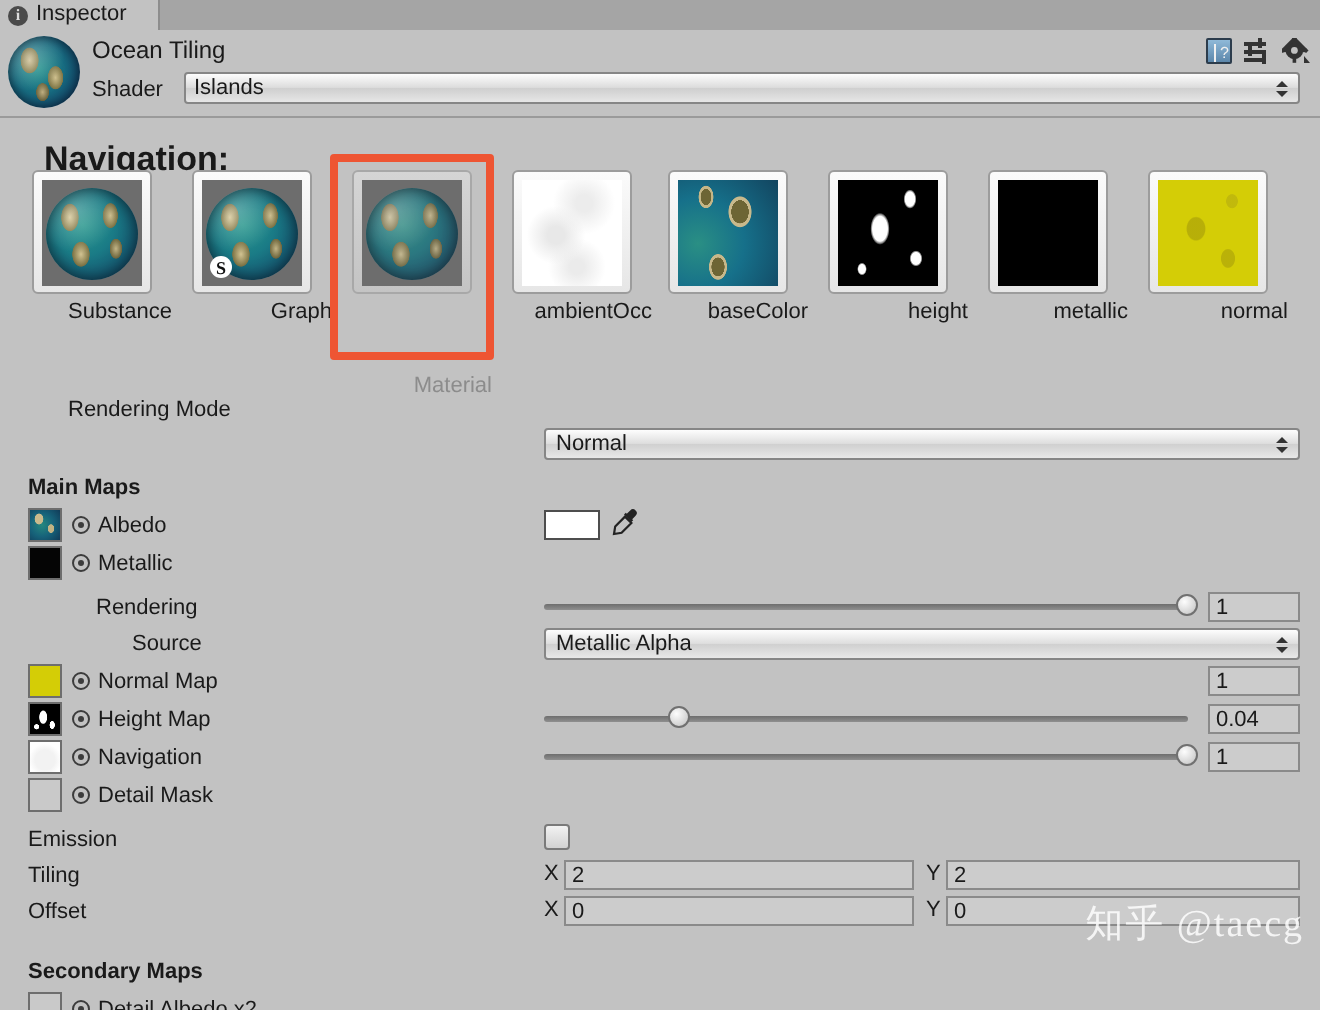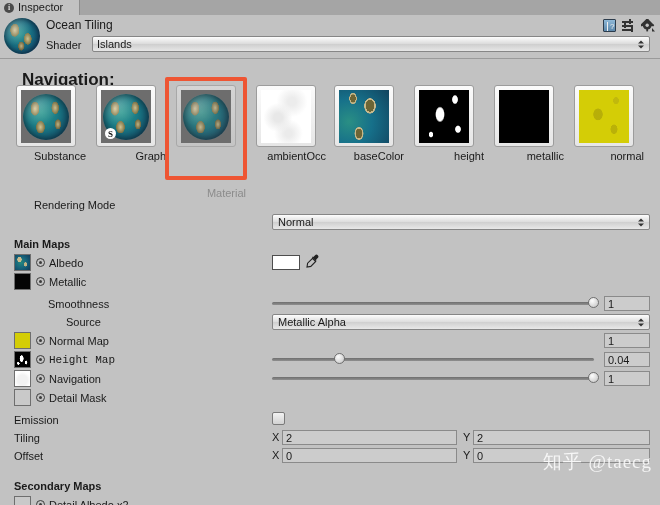--- a/index.html
+++ b/index.html
@@ -434,21 +434,21 @@
   <svg width="14" height="15" viewBox="0 0 14 15">
     <path d="M11.8 1.2a1.9 1.9 0 0 0-2.7 0L7.4 2.9 6.9 2.4 6 3.3l3.7 3.7.9-.9-.5-.5 1.7-1.7a1.9 1.9 0 0 0 0-2.7z" fill="#222"></path>
     <path d="M6.5 4.3 1.6 9.2 1 13l3.8-.6 4.9-4.9z" fill="none" stroke="#222" stroke-width="1.1"></path>
   </svg>
 </div>
 
 <div class="swatch sw-black" style="left:14px; top:273px;"></div>
 <div class="radio-dot" style="left:36px; top:277px;"></div>
 <div class="prop-label" style="left:49px; top:275px;">Metallic</div>
 
-<div class="prop-label" style="left:48px; top:297px;">Smoothness</div>
+<div class="prop-label" style="left:48px; top:297px;">Rendering</div>
 <div class="slider" style="left:272px; top:296px; width:322px;">
   <div class="track"></div>
   <div class="knob" style="left:100%;"></div>
 </div>
 <div class="numfield" style="left:604px; top:296px; width:46px;">
   <span>1</span>
 </div>
 
 <div class="prop-label" style="left:66px; top:315px;">Source</div>
 <div class="dropdown" style="left:272px; top:314px; width:378px;">
@@ -461,21 +461,21 @@
 
 <div class="swatch sw-yellow" style="left:14px; top:332px;"></div>
 <div class="radio-dot" style="left:36px; top:336px;"></div>
 <div class="prop-label" style="left:49px; top:334px;">Normal Map</div>
 <div class="numfield" style="left:604px; top:333px; width:46px;">
   <span>1</span>
 </div>
 
 <div class="swatch sw-height" style="left:14px; top:351px;"></div>
 <div class="radio-dot" style="left:36px; top:355px;"></div>
-<div class="prop-label" style="left:49px; top:353px;font-family:Liberation Mono, monospace;">Height Map</div>
+<div class="prop-label" style="left:49px; top:353px;">Height Map</div>
 <div class="slider" style="left:272px; top:352px; width:322px;">
   <div class="track"></div>
   <div class="knob" style="left:21%;"></div>
 </div>
 <div class="numfield" style="left:604px; top:352px; width:46px;">
   <span>0.04</span>
 </div>
 
 <div class="swatch sw-occlusion" style="left:14px; top:370px;"></div>
 <div class="radio-dot" style="left:36px; top:374px;"></div>

